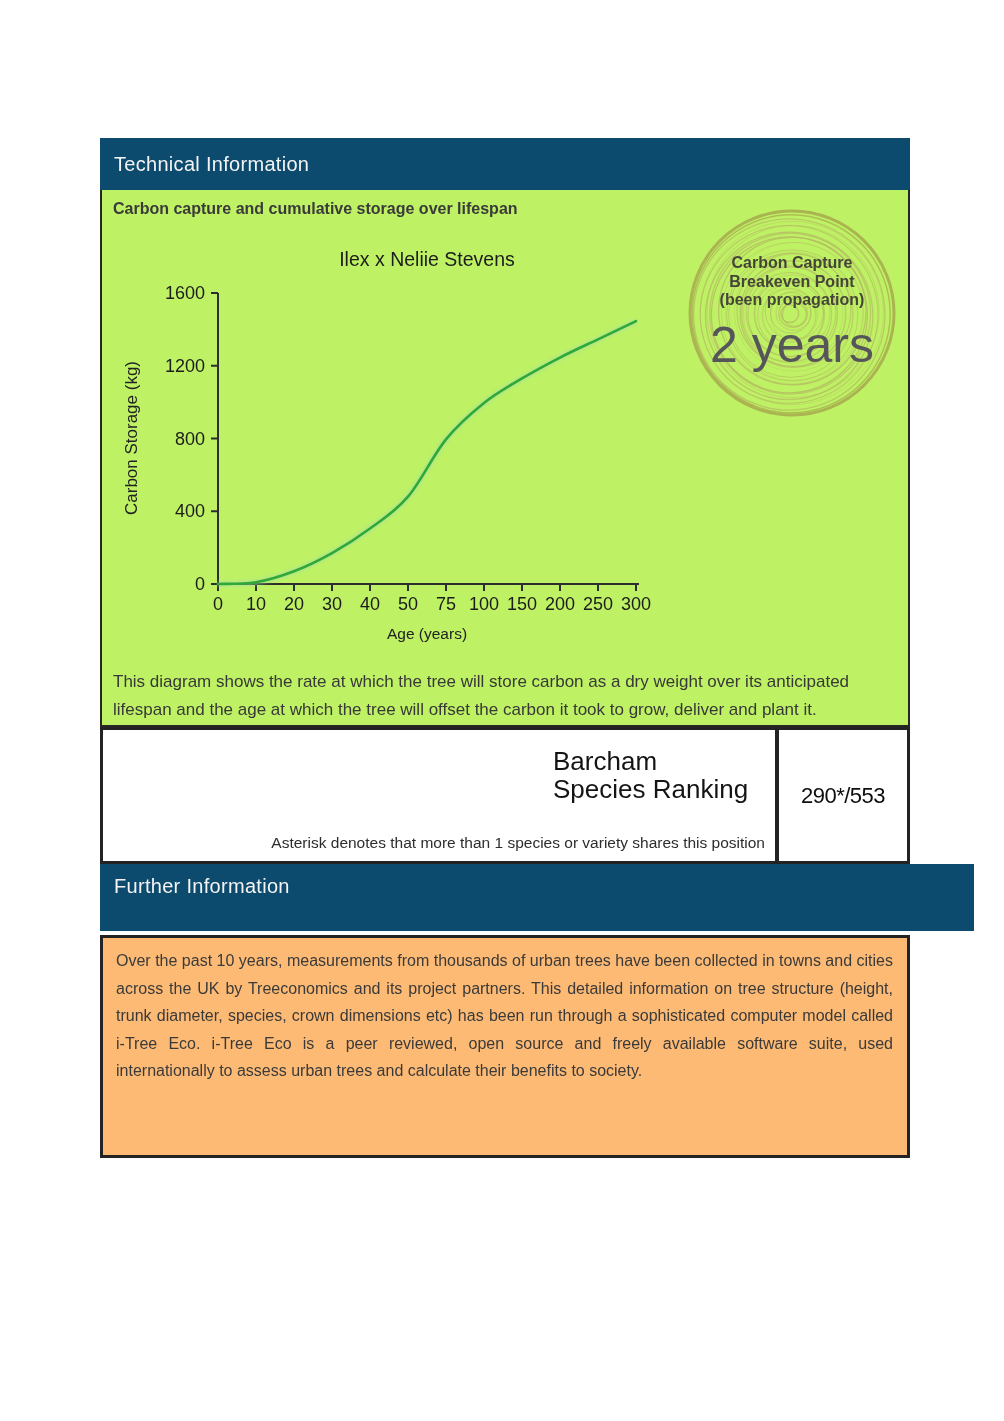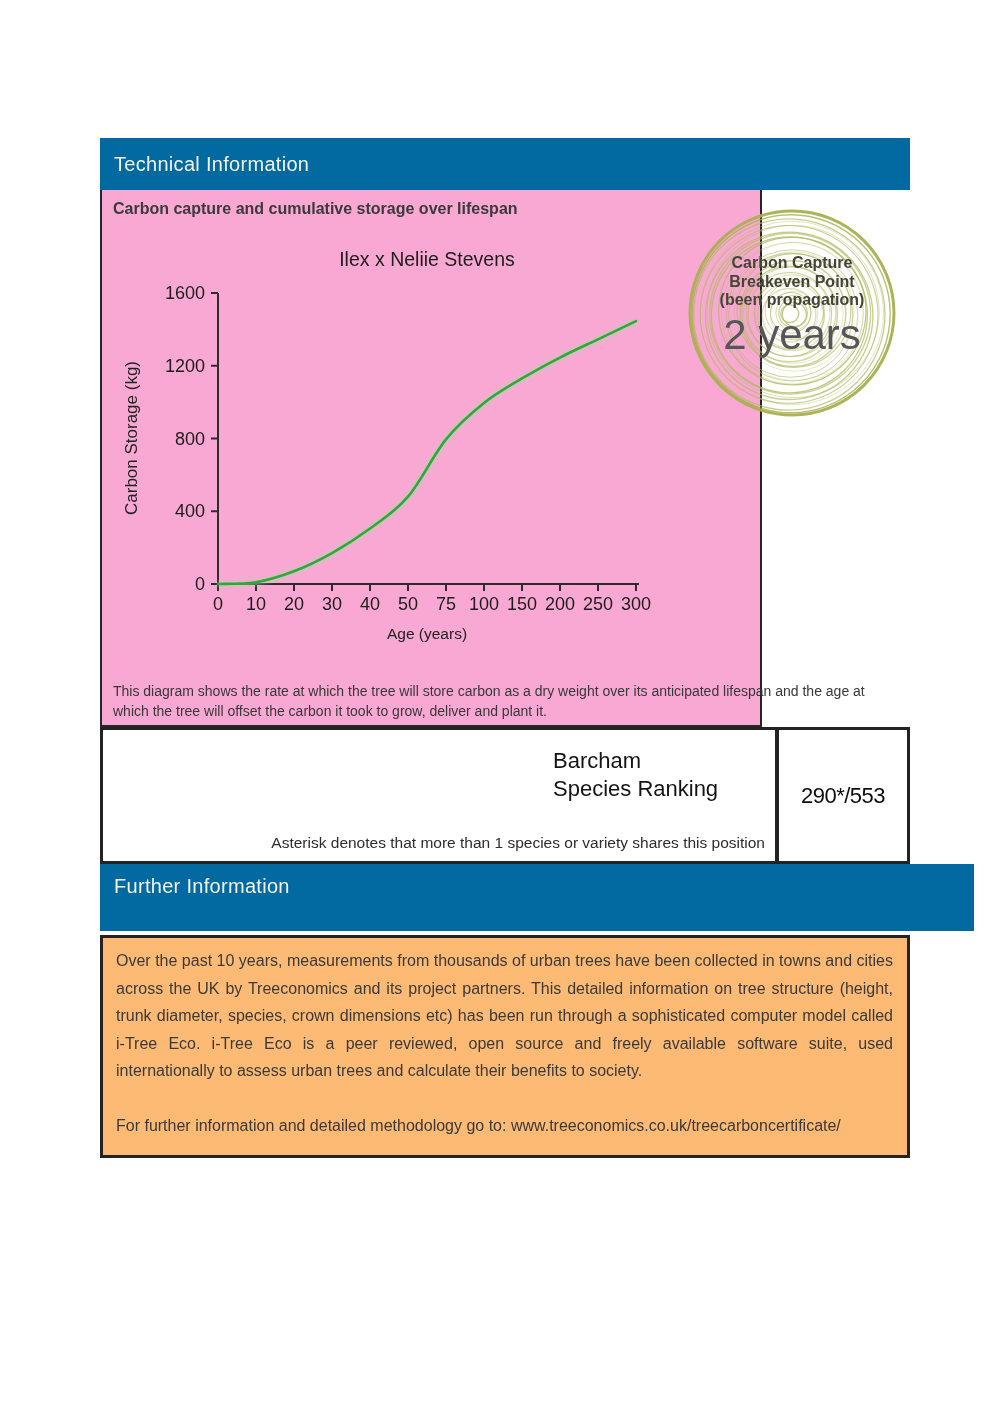--- a/index.html
+++ b/index.html
@@ -3,50 +3,50 @@
 <meta charset="utf-8">
 <style>
   html,body{margin:0;padding:0;}
   body{
     width:1004px;height:1421px;position:relative;background:#ffffff;
     font-family:"Liberation Sans", sans-serif;color:#3a3a3a;overflow:hidden;
   }
   .abs{position:absolute;}
   
   .bar{
-    background:#0369a1;color:#f4f4f4;
+    background:#0c4a6e;color:#f4f4f4;
     font-size:20px;letter-spacing:.3px;
   }
   #tech-bar{left:100px;top:138px;width:810px;height:52px;line-height:52px;padding-left:14px;box-sizing:border-box;}
   #further-bar{left:100px;top:864px;width:874px;height:67px;box-sizing:border-box;padding:11px 0 0 14px;}
   
   #tech-box{
-    left:100px;top:190px;width:662px;height:537px;box-sizing:border-box;
-    border:2px solid #262626;border-top:none;background:#f9a8d4;
+    left:100px;top:190px;width:810px;height:537px;box-sizing:border-box;
+    border:2px solid #262626;border-top:none;background:#bef264;
   }
   #tech-subtitle{left:11px;top:10px;font-size:16px;font-weight:bold;color:#3a3a3a;}
   #chart-wrap{left:13px;top:50px;width:560px;height:410px;}
   #badge{left:582px;top:15px;width:216px;height:216px;}
   #badge-rings{position:absolute;left:0;top:0;width:216px;height:216px;}
   #badge-text{
     position:absolute;left:0;top:0;width:216px;height:216px;box-sizing:border-box;
     display:flex;flex-direction:column;align-items:center;padding-top:49px;text-align:center;
   }
   .badge-line{font-size:16px;font-weight:bold;color:#454439;line-height:18.5px;}
-  #badge-value{font-size:42px;color:#56565a;margin-top:4px;line-height:42px;}
+  #badge-value{font-size:50px;color:#56565a;margin-top:14px;line-height:42px;}
   #tech-desc{
-    left:11px;top:491px;width:786px;
-    font-size:14px;line-height:20px;color:#383838;
+    left:11px;top:478px;width:786px;
+    font-size:17px;line-height:28px;color:#383838;
   }
   
   #rank-box{
     left:100px;top:727px;width:810px;height:137px;box-sizing:border-box;
     border:3px solid #232323;background:#fff;
   }
-  #rank-title{position:absolute;left:450px;top:17px;font-size:22px;line-height:28px;color:#141414;}
+  #rank-title{position:absolute;left:450px;top:17px;font-size:26px;line-height:28px;color:#141414;}
   #rank-note{
     position:absolute;left:0;bottom:9px;width:662px;text-align:right;
     font-size:15.5px;color:#2d2d2d;
   }
   #rank-value-cell{
     position:absolute;top:0;bottom:0;left:672px;right:0;
     border-left:4px solid #232323;
     display:flex;align-items:center;justify-content:center;
   }
   #rank-value{font-size:22px;color:#0d0d0d;letter-spacing:-.5px;}
@@ -173,14 +173,13 @@
   <div id="rank-note">Asterisk denotes that more than 1 species or variety shares this position</div>
   <div id="rank-value-cell">
     <span id="rank-value">290*/553</span>
   </div>
 </div>
 
 <div id="further-bar" class="abs bar">Further Information</div>
 
 <div id="further-box" class="abs">
   <p id="further-paragraph">Over the past 10 years, measurements from thousands of urban trees have been collected in towns and cities across the UK by Treeconomics and its project partners. This detailed information on tree structure (height, trunk diameter, species, crown dimensions etc) has been run through a sophisticated computer model called i-Tree Eco. i-Tree Eco is a peer reviewed, open source and freely available software suite, used internationally to assess urban trees and calculate their benefits to society.</p>
-  <p id="further-link">For further information and detailed methodology go to: www.treeconomics.co.uk/treecarboncertificate/</p>
 </div>
 
 </body></html>

